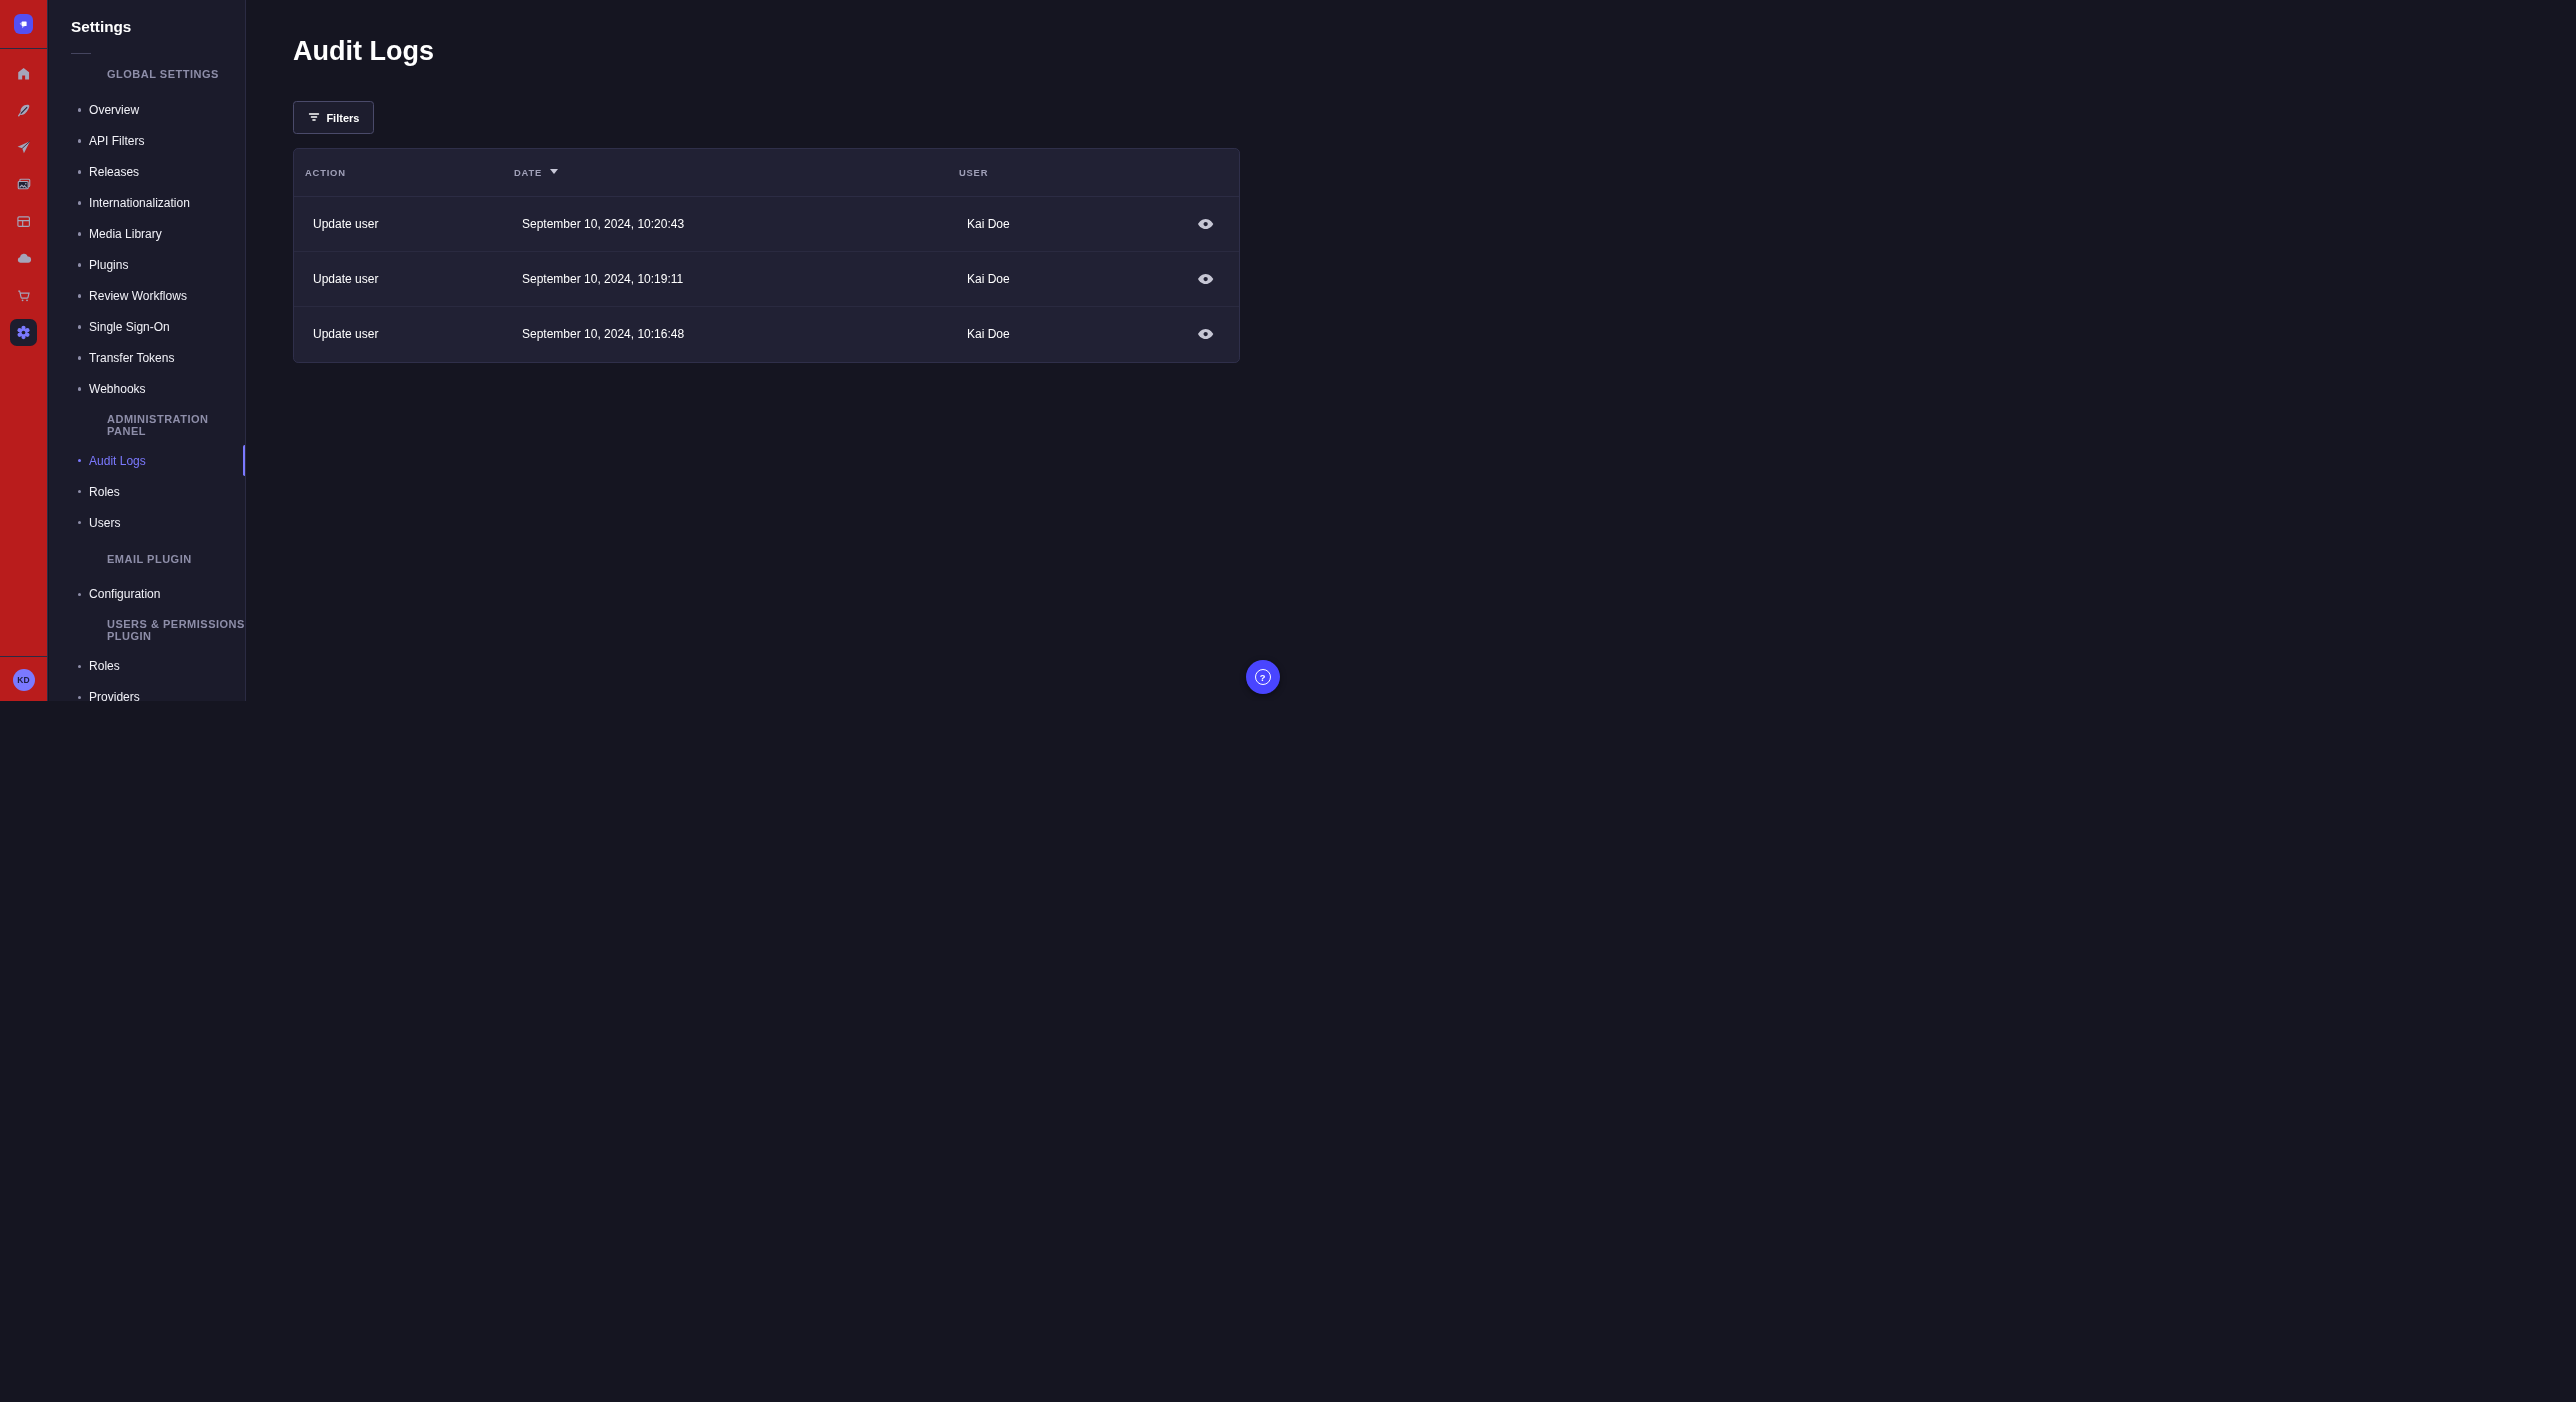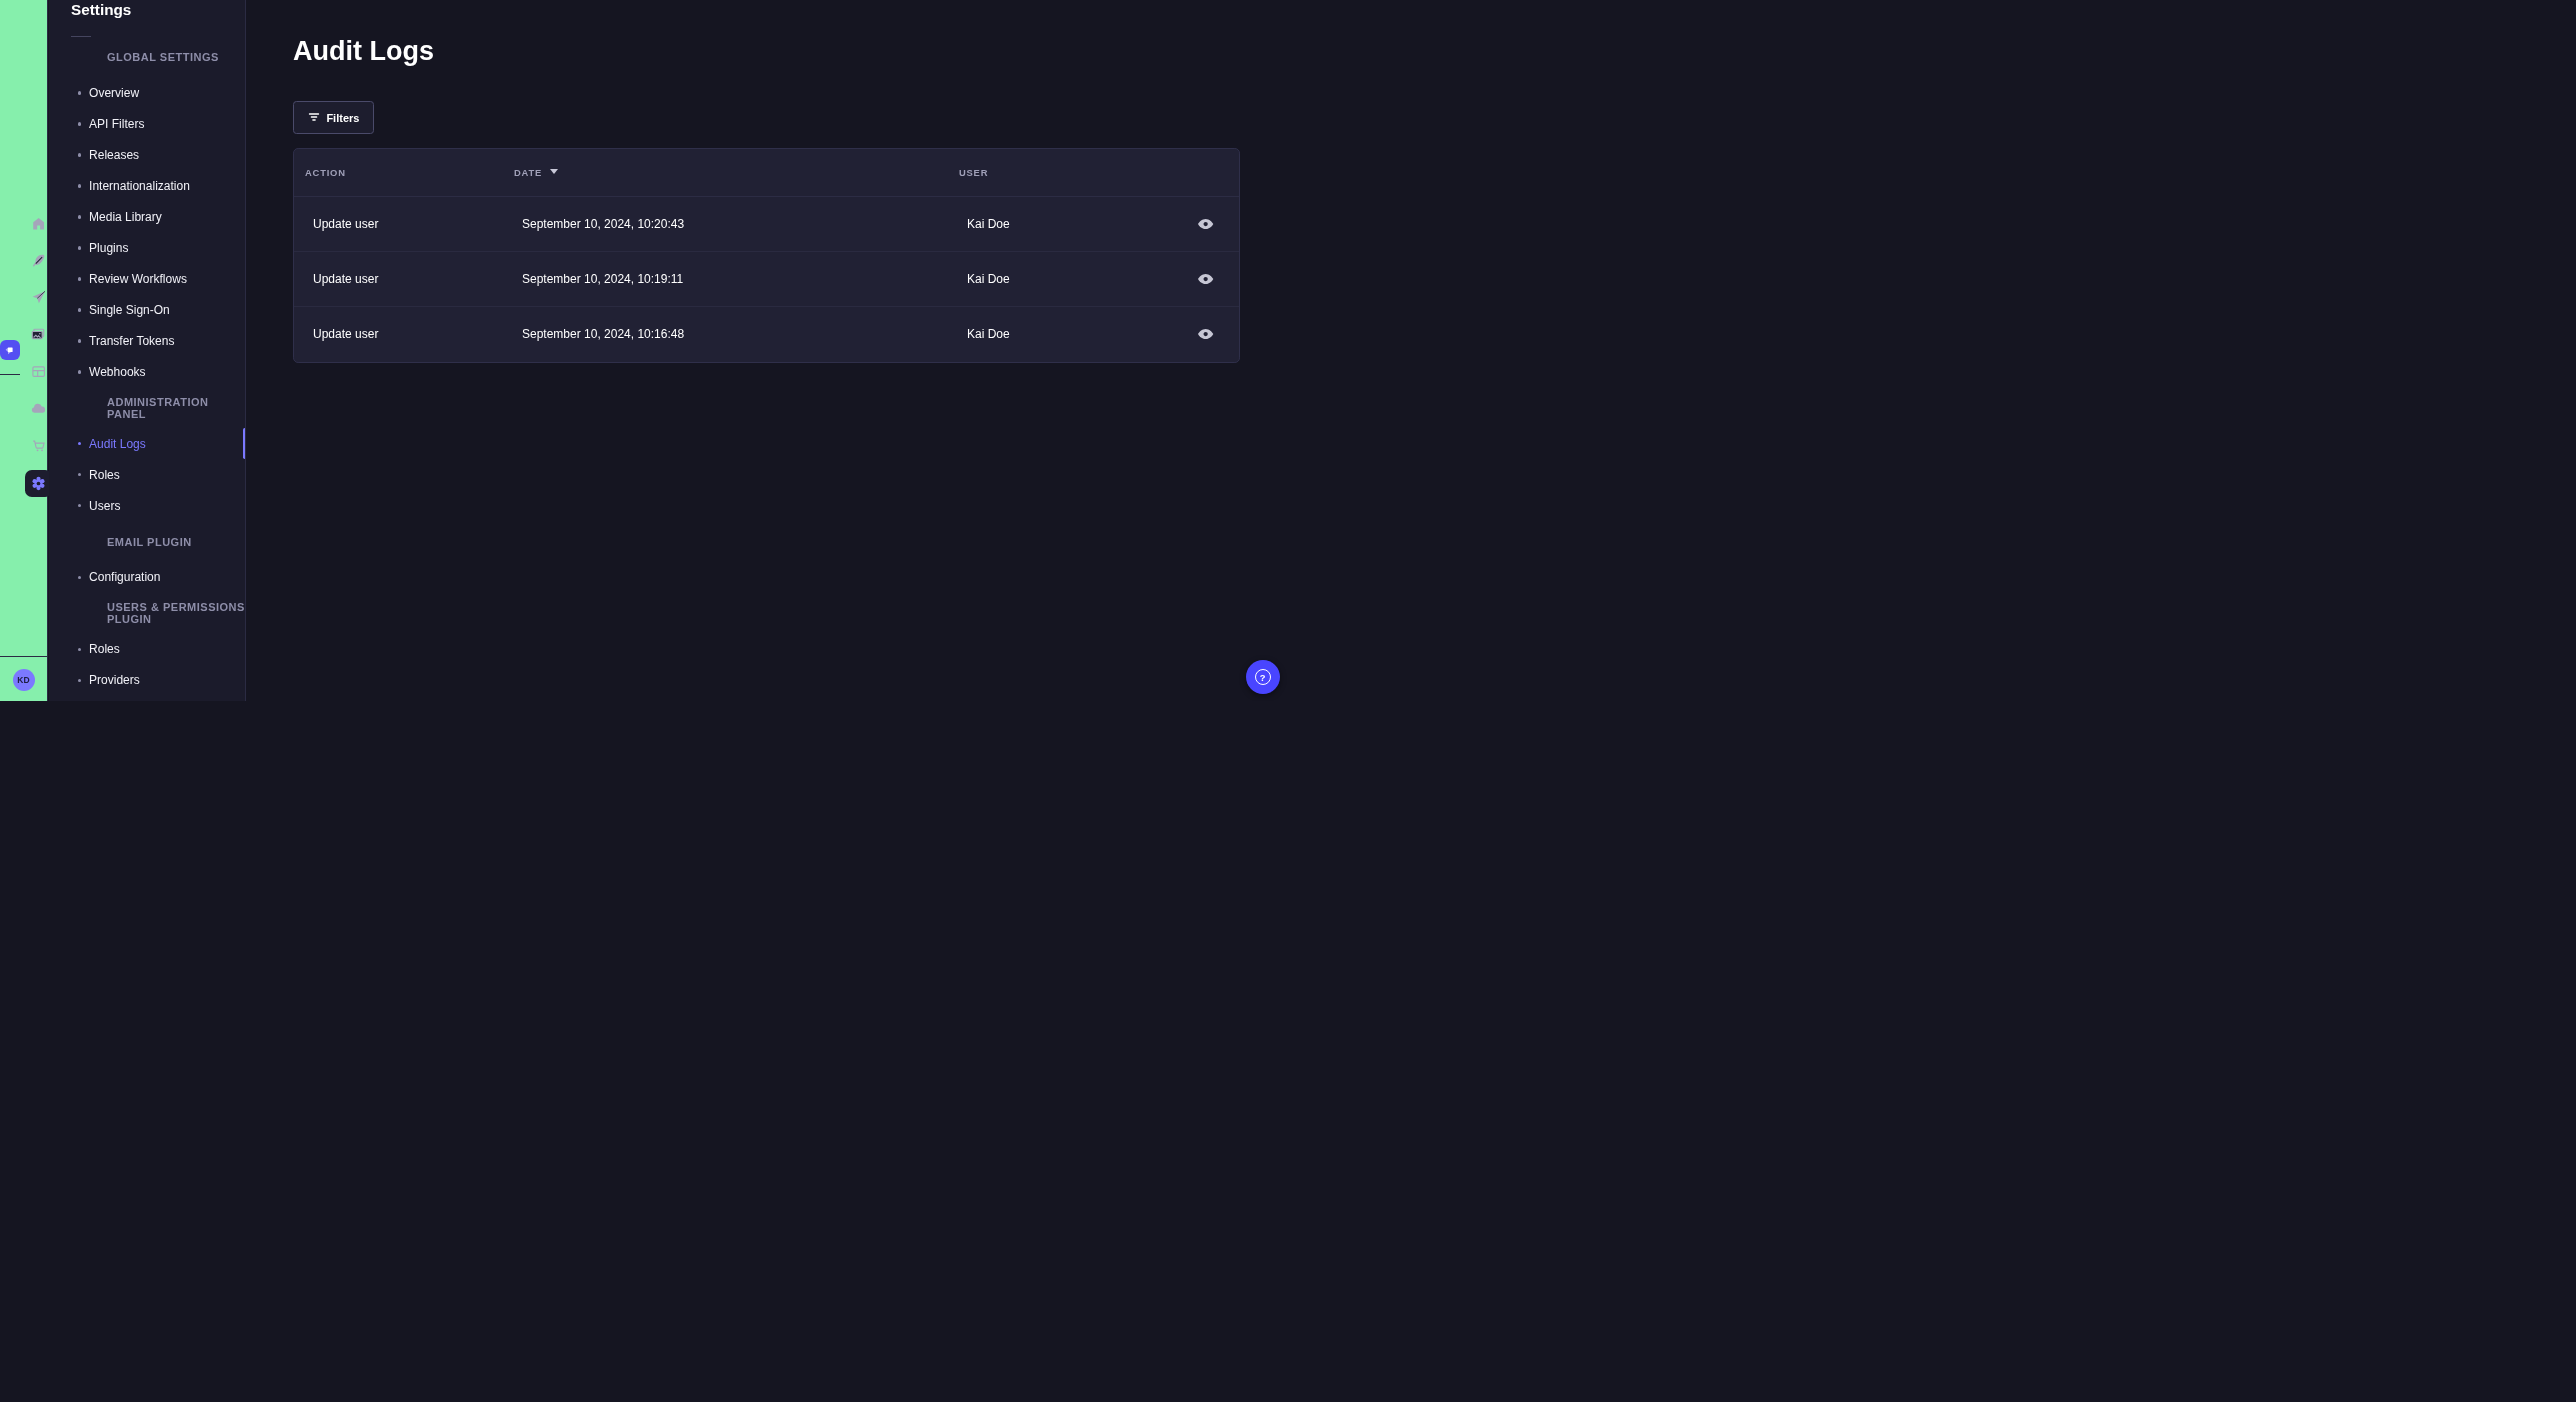--- a/index.html
+++ b/index.html
@@ -6,22 +6,22 @@
   html,body { width:1288px; height:701px; overflow:hidden; }
   body {
     font-family:"Liberation Sans", sans-serif;
     background:#151521;
     color:#ffffff;
     position:relative;
   }
   
   .nav-strip {
     position:absolute; left:0; top:0; bottom:0; width:48px;
-    background:#86efac; border-right:0.9px solid #2b2b43;
-    display:flex; flex-direction:row; align-items:center;
+    background:#b91c1c; border-right:0.9px solid #2b2b43;
+    display:flex; flex-direction:column; align-items:center;
   }
   .logo-box {
     width:100%; height:49px; display:flex; align-items:center; justify-content:center;
     border-bottom:0.9px solid #2b2b43;
   }
   .logo {
     width:19.6px; height:19.6px; border-radius:6px; background:#544ff2;
     display:flex; align-items:center; justify-content:center;
   }
   .nav-icons { display:flex; flex-direction:column; align-items:center; padding-top:6px; }
@@ -40,21 +40,21 @@
   }
   .avatar {
     width:22px; height:22px; border-radius:50%; background:#7b79ff; border:none; cursor:pointer;
     color:#1d1d42; font-weight:bold; font-size:8.5px; font-family:"Liberation Sans",sans-serif;
     display:flex; align-items:center; justify-content:center;
   }
   
   .subnav {
     position:absolute; left:49px; top:0; bottom:0; width:197px;
     background:#1b1b2b; border-right:0.9px solid #2b2b43;
-    overflow:hidden;
+    padding-top:17px; overflow:hidden;
   }
   .subnav h2 { font-size:15.3px; line-height:20.4px; font-weight:700; padding-left:22px; color:#ffffff; }
   .title-divider { width:20.4px; height:0.9px; background:#45455f; margin:15.3px 0 0 22px; }
   .section { margin-top:13.6px; }
   .section:first-of-type { margin-top:17px; }
   .section-label {
     height:13.6px; padding-left:22px; display:flex; align-items:center;
     font-size:11px; font-weight:700; letter-spacing:0.5px; color:#8e8ea9;margin-left:36px;
   }
   .section ul { list-style:none; margin-top:13.6px; }

